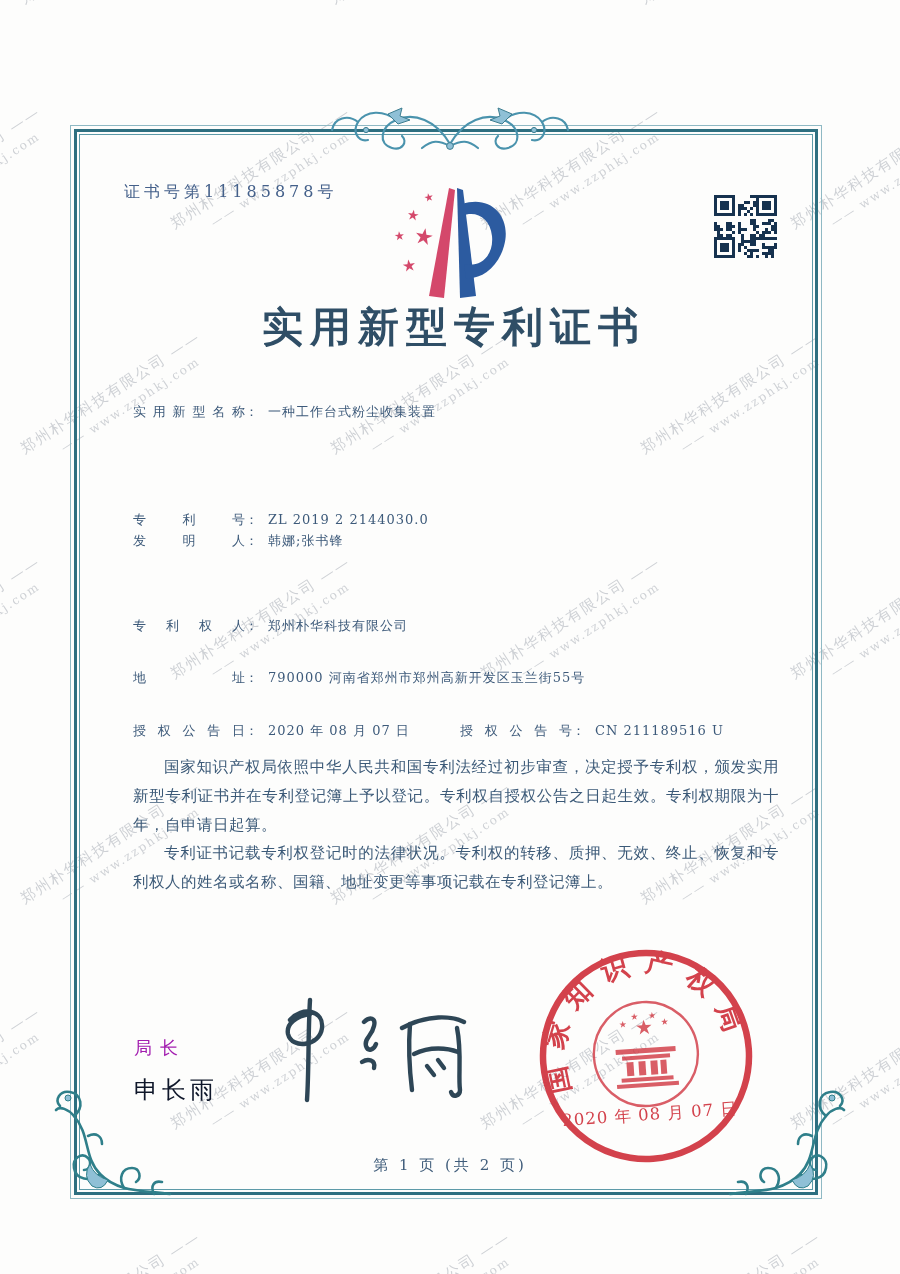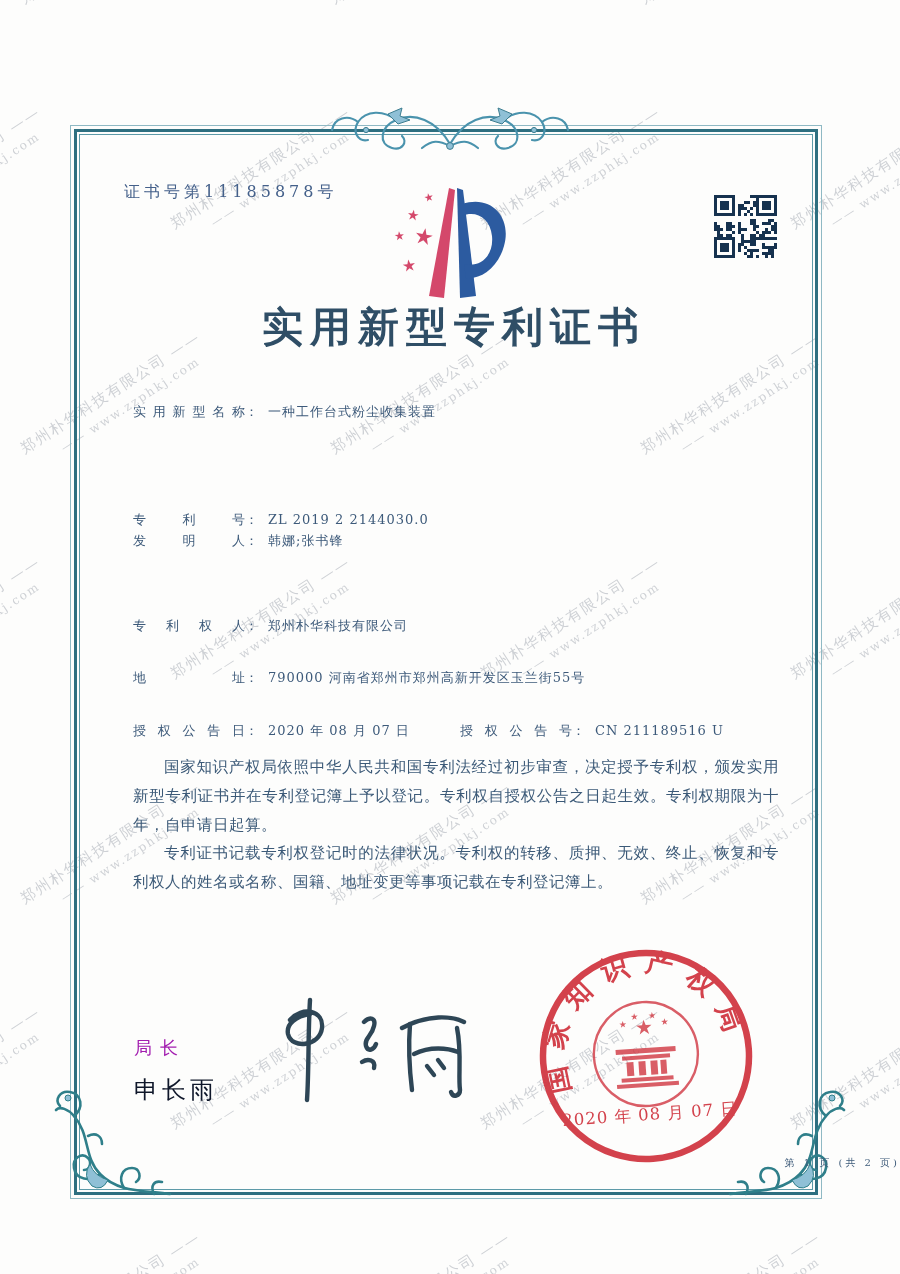--- a/index.html
+++ b/index.html
@@ -45,22 +45,22 @@
   .paras p{margin:0;text-indent:2em;text-align:justify;letter-spacing:.5px;}
   
   .officer-title{position:absolute;left:134px;top:1036px;font-size:18px;
     letter-spacing:8px;color:#a21caf;z-index:4;}
   .officer-name{position:absolute;left:134px;top:1074px;font-size:24px;
     letter-spacing:4px;color:#0f172a;z-index:4;}
   .signature{position:absolute;left:252px;top:988px;z-index:4;}
   
   .seal{position:absolute;left:538px;top:948px;z-index:5;transform:rotate(-4deg);opacity:.93;}
   
-  .page-info{position:absolute;left:0;top:1156px;width:100%;text-align:right;
-    font-size:10px;letter-spacing:3px;color:#3f5c7a;z-index:4;}
+  .page-info{position:absolute;left:0;top:1156px;width:100%;text-align:center;
+    font-size:15px;letter-spacing:3px;color:#3f5c7a;z-index:4;}
   .footer-note{position:absolute;left:0;top:1212px;width:100%;text-align:center;
     font-size:14.5px;letter-spacing:5px;color:#3c5a78;z-index:4;}
 </style>
 </head>
 <body>
 
 <div class="page">
 
   <div id="watermarks">
       <div class="wm" style="left: 10px; top: -70px;">

